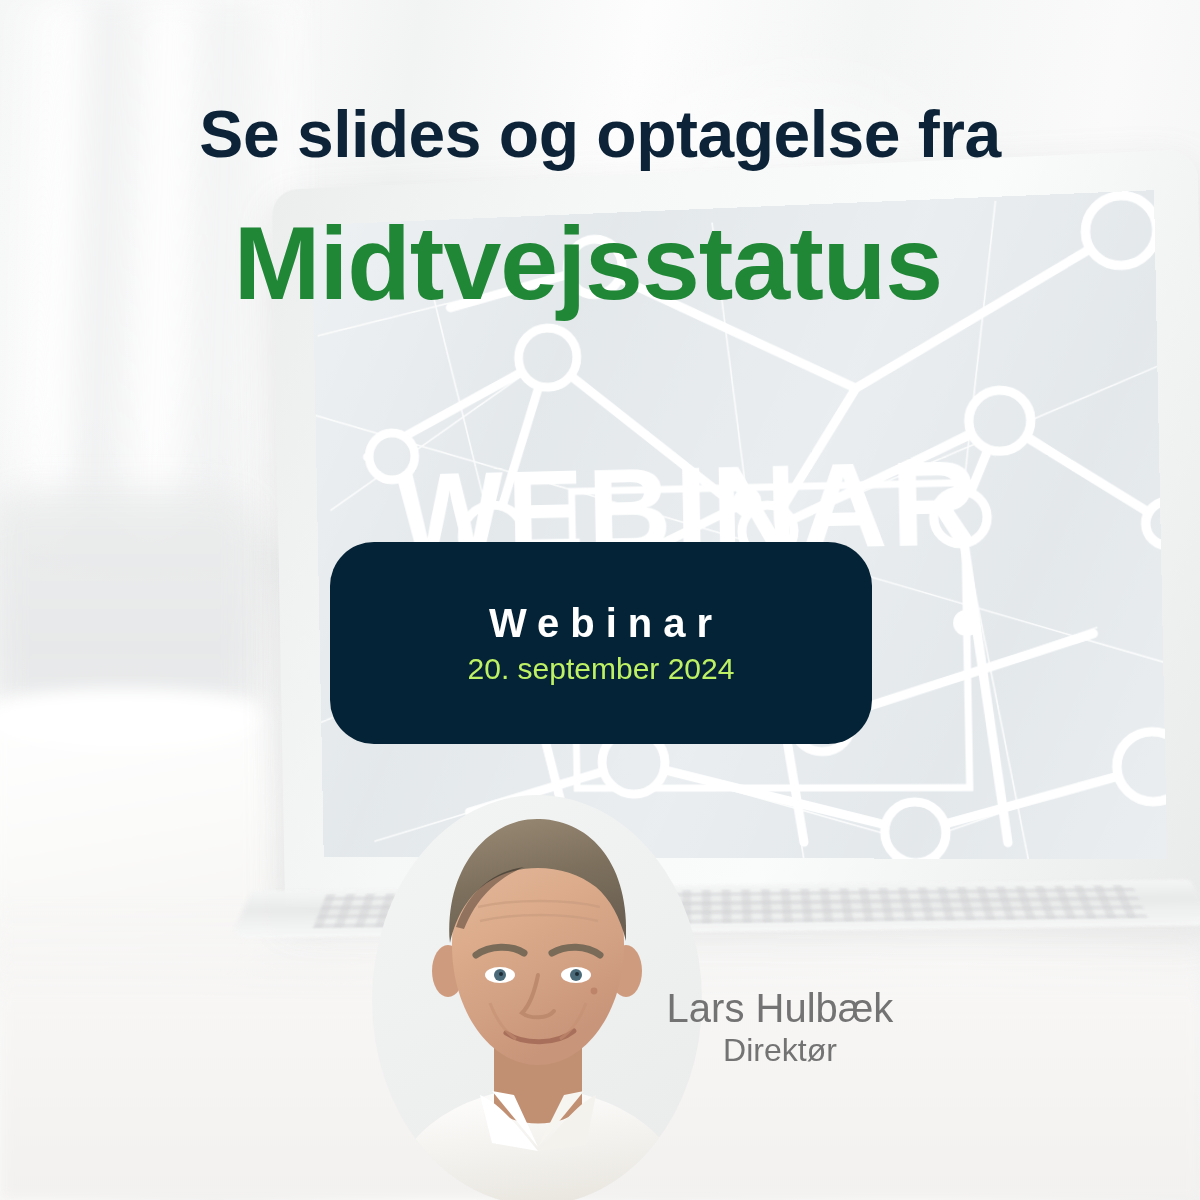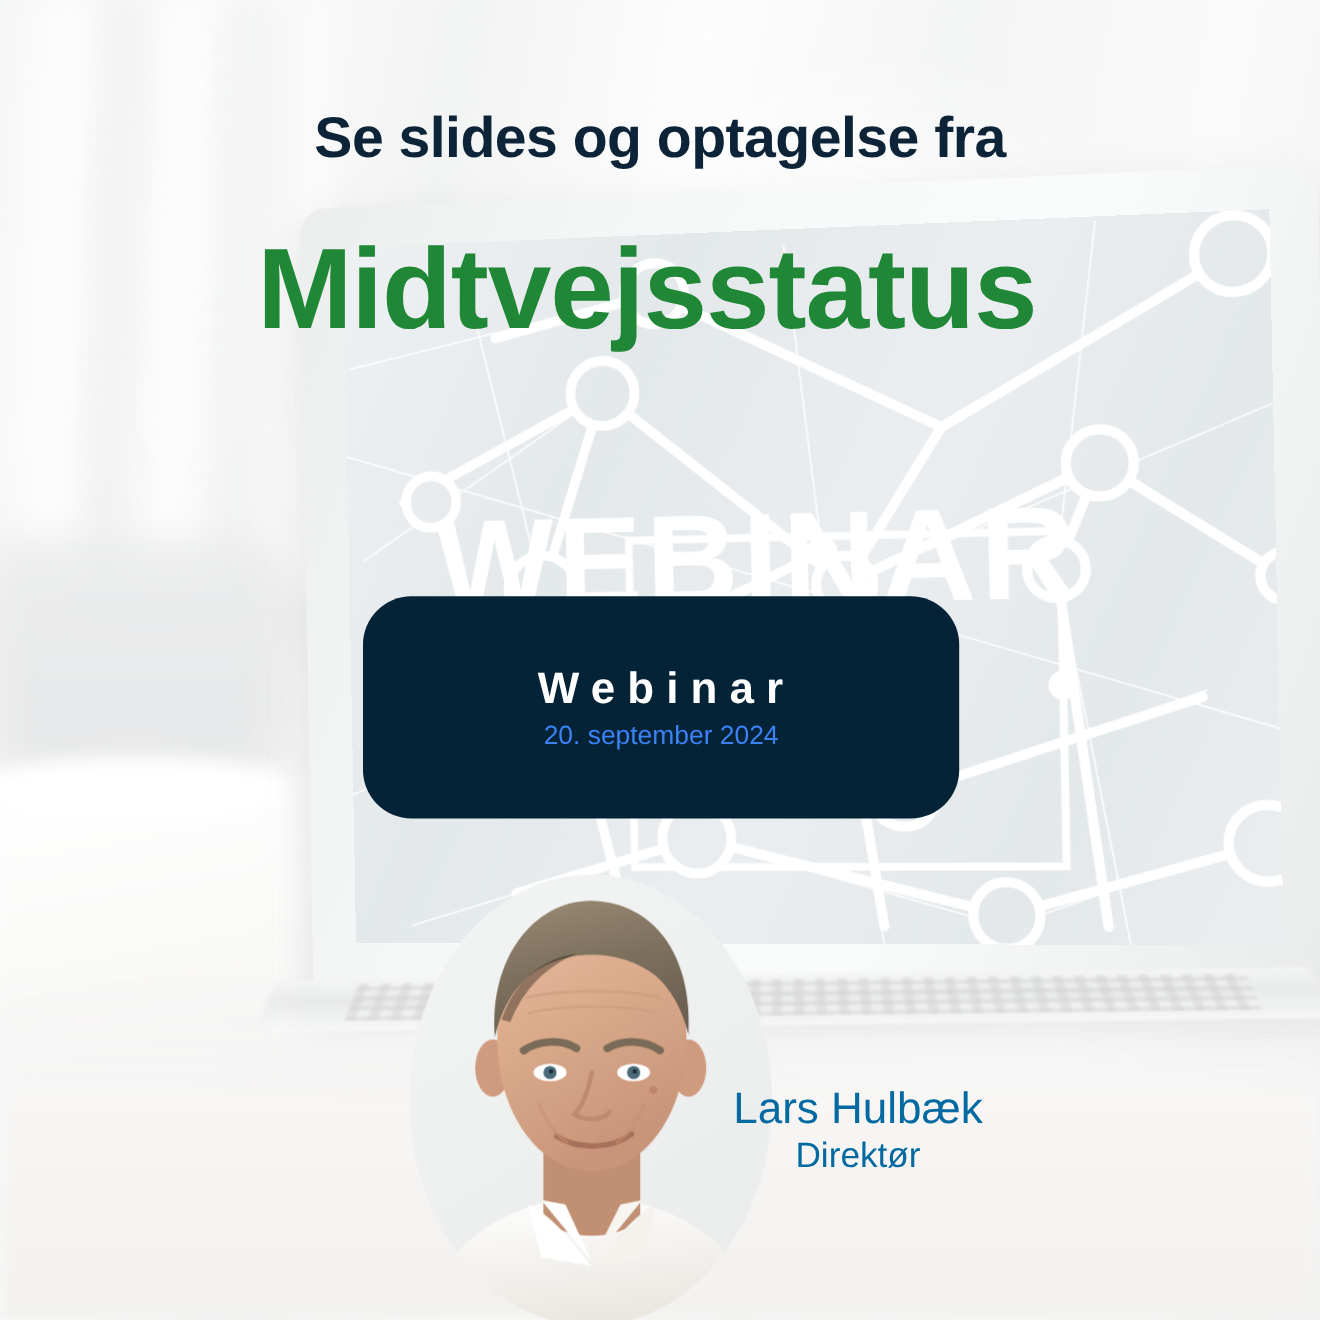--- a/index.html
+++ b/index.html
@@ -63,44 +63,44 @@
       filter:blur(2px);opacity:.92;}
   .keys{position:absolute;left:60px;top:706px;width:820px;height:60px;
       background:
         repeating-linear-gradient(90deg, rgba(205,206,208,.55) 0 9px, rgba(255,255,255,0) 9px 20px),
         repeating-linear-gradient(0deg, rgba(205,206,208,.5) 0 7px, rgba(255,255,255,0) 7px 16px);
       transform:perspective(1400px) rotateX(56deg) rotateZ(-1.2deg);
       filter:blur(1.6px);opacity:.8;}
 
   
   .title-top{position:absolute;left:0;top:96px;width:1200px;text-align:center;
-      font-size:52px;font-weight:700;color:#0d2438;letter-spacing:-.5px;
+      font-size:66px;font-weight:700;color:#0d2438;letter-spacing:-.5px;
       font-family:"Liberation Sans", sans-serif;white-space:nowrap;}
   .title-green{position:absolute;left:0;width:1176px;text-align:center;
       font-size:104px;font-weight:700;color:#208737;letter-spacing:-1px;
       font-family:"Liberation Sans", sans-serif;white-space:nowrap;}
   .title-green.l1{top:204px;}
   .title-green.l2{top:386px;}
 
   
   .badge{position:absolute;left:330px;top:542px;width:542px;height:202px;
       background:#052336;border-radius:44px;
       display:flex;flex-direction:column;align-items:center;justify-content:center;}
   .badge-title{font-size:40px;font-weight:700;color:#ffffff;letter-spacing:11px;
       margin:0 0 6px 10px;font-family:"Liberation Sans", sans-serif;}
-  .badge-date{font-size:24px;font-weight:400;color:#3b82f6;letter-spacing:0;
+  .badge-date{font-size:30px;font-weight:400;color:#bef264;letter-spacing:0;
       font-family:"Liberation Sans", sans-serif;}
 
   
   .portrait{position:absolute;left:372px;top:795px;width:330px;height:420px;}
   .portrait svg{display:block;}
 
   
   .speaker{position:absolute;left:600px;top:985px;width:360px;text-align:center;
-      color:#0369a1;font-family:"Liberation Sans", sans-serif;}
+      color:#737373;font-family:"Liberation Sans", sans-serif;}
   .speaker-name{font-size:40px;font-weight:400;line-height:1.18;}
   .speaker-role{font-size:32px;font-weight:400;line-height:1.18;}
 </style>
 </head>
 <body>
 
 <div class="stage">
 
   <div class="bg">
     <div class="bg-window"></div>

